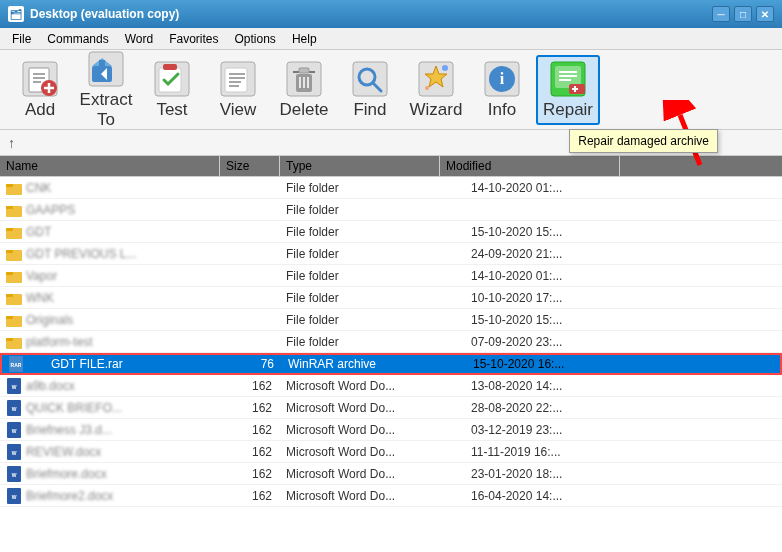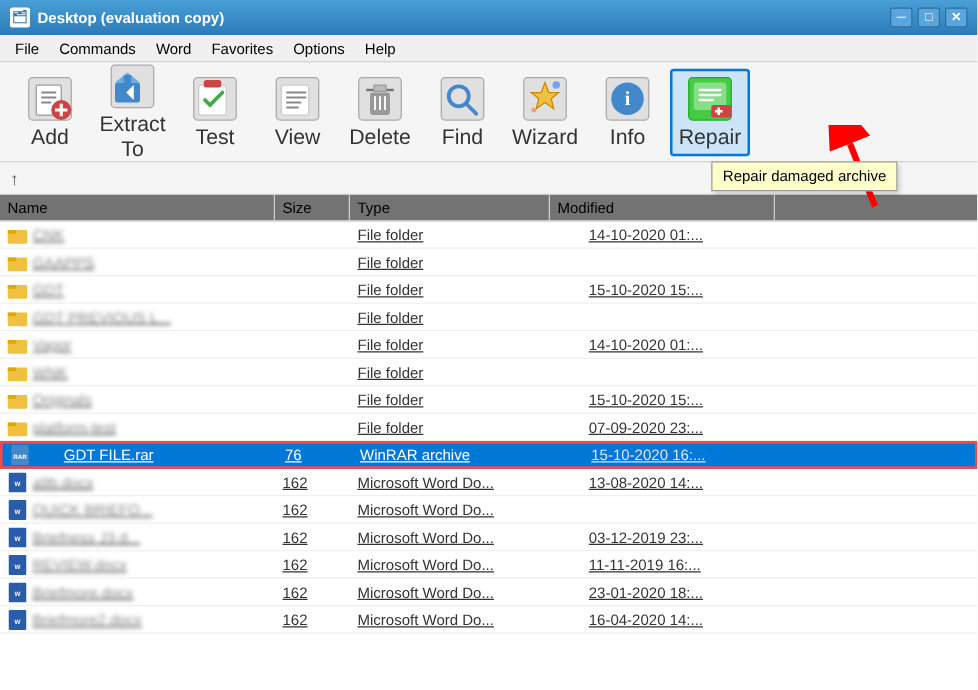--- a/index.html
+++ b/index.html
@@ -182,42 +182,41 @@
     .file-row.selected .file-cell {
       color: white;
     }
     .file-cell {
       padding: 2px 6px;
       font-size: 12px;
       overflow: hidden;
       text-overflow: ellipsis;
       white-space: nowrap;
       color: #333;
-      text-decoration: underline;
     }
     .file-icon {
       width: 16px;
       height: 16px;
       margin-right: 4px;
       display: inline-flex;
       align-items: center;
       justify-content: center;
       font-size: 14px;
       flex-shrink: 0;
     }
     .name-cell {
       width: 220px;
       min-width: 220px;
       display: flex;
       align-items: center;
     }
     .size-cell {
       width: 60px;
       min-width: 60px;
-      text-align: left;
+      text-align: right;
       padding-right: 8px;
     }
     .type-cell {
       width: 160px;
       min-width: 160px;
     }
     .modified-cell {
       width: 180px;
       margin-left: 25px;
     }
@@ -462,20 +461,21 @@
       <span class="file-icon">
               <svg width="16" height="16" viewBox="0 0 16 16">
                 <rect x="0" y="4" width="16" height="11" rx="1" fill="#f0c040"></rect>
                 <rect x="0" y="4" width="7" height="3" rx="1" fill="#e0a800"></rect>
               </svg>
             </span>
       <span style="filter:blur(1.5px); color:#888;">GDT PREVIOUS L...</span>
     </div>
     <div class="file-cell size-cell" style=""></div>
     <div class="file-cell type-cell" style="">File folder</div>
+    <div class="file-cell modified-cell" style="">24-09-2020 21:...</div>
   </div>
         <div class="file-row">
     <div class="file-cell name-cell" style="">
       <span class="file-icon">
               <svg width="16" height="16" viewBox="0 0 16 16">
                 <rect x="0" y="4" width="16" height="11" rx="1" fill="#f0c040"></rect>
                 <rect x="0" y="4" width="7" height="3" rx="1" fill="#e0a800"></rect>
               </svg>
             </span>
       <span style="filter:blur(1.5px); color:#888;">Vapor</span>
@@ -489,20 +489,21 @@
       <span class="file-icon">
               <svg width="16" height="16" viewBox="0 0 16 16">
                 <rect x="0" y="4" width="16" height="11" rx="1" fill="#f0c040"></rect>
                 <rect x="0" y="4" width="7" height="3" rx="1" fill="#e0a800"></rect>
               </svg>
             </span>
       <span style="filter:blur(1.5px); color:#888;">WNK</span>
     </div>
     <div class="file-cell size-cell" style=""></div>
     <div class="file-cell type-cell" style="">File folder</div>
+    <div class="file-cell modified-cell" style="">10-10-2020 17:...</div>
   </div>
         <div class="file-row">
     <div class="file-cell name-cell" style="">
       <span class="file-icon">
               <svg width="16" height="16" viewBox="0 0 16 16">
                 <rect x="0" y="4" width="16" height="11" rx="1" fill="#f0c040"></rect>
                 <rect x="0" y="4" width="7" height="3" rx="1" fill="#e0a800"></rect>
               </svg>
             </span>
       <span style="filter:blur(1.5px); color:#888;">Originals</span>
@@ -530,21 +531,21 @@
       <span class="file-icon">
               <svg width="16" height="16" viewBox="0 0 16 16">
                 <rect x="1" y="0" width="14" height="16" rx="1" fill="#4488cc"></rect>
                 <text x="8" y="11" text-anchor="middle" fill="white" font-size="5" font-weight="bold">RAR</text>
               </svg>
             </span>
       <span style="">GDT FILE.rar</span>
     </div>
     <div class="file-cell size-cell" style="color:white;">76</div>
     <div class="file-cell type-cell" style="color:white;">WinRAR archive</div>
-    <div class="file-cell modified-cell" style="color:#e5e5e5;">15-10-2020 16:...</div>
+    <div class="file-cell modified-cell" style="color:#000000;">15-10-2020 16:...</div>
   </div>
         <div class="file-row">
     <div class="file-cell name-cell" style="">
       <span class="file-icon">
               <svg width="16" height="16" viewBox="0 0 16 16">
                 <rect x="1" y="0" width="14" height="16" rx="1" fill="#2b5caa"></rect>
                 <text x="8" y="11" text-anchor="middle" fill="white" font-size="5" font-weight="bold">W</text>
               </svg>
             </span>
       <span style="filter:blur(1.5px); color:#888;">a9b.docx</span>
@@ -558,20 +559,21 @@
       <span class="file-icon">
               <svg width="16" height="16" viewBox="0 0 16 16">
                 <rect x="1" y="0" width="14" height="16" rx="1" fill="#2b5caa"></rect>
                 <text x="8" y="11" text-anchor="middle" fill="white" font-size="5" font-weight="bold">W</text>
               </svg>
             </span>
       <span style="filter:blur(1.5px); color:#888;">QUICK BRIEFO...</span>
     </div>
     <div class="file-cell size-cell" style="">162</div>
     <div class="file-cell type-cell" style="">Microsoft Word Do...</div>
+    <div class="file-cell modified-cell" style="">28-08-2020 22:...</div>
   </div>
         <div class="file-row">
     <div class="file-cell name-cell" style="">
       <span class="file-icon">
               <svg width="16" height="16" viewBox="0 0 16 16">
                 <rect x="1" y="0" width="14" height="16" rx="1" fill="#2b5caa"></rect>
                 <text x="8" y="11" text-anchor="middle" fill="white" font-size="5" font-weight="bold">W</text>
               </svg>
             </span>
       <span style="filter:blur(1.5px); color:#888;">Briefness J3.d...</span>

